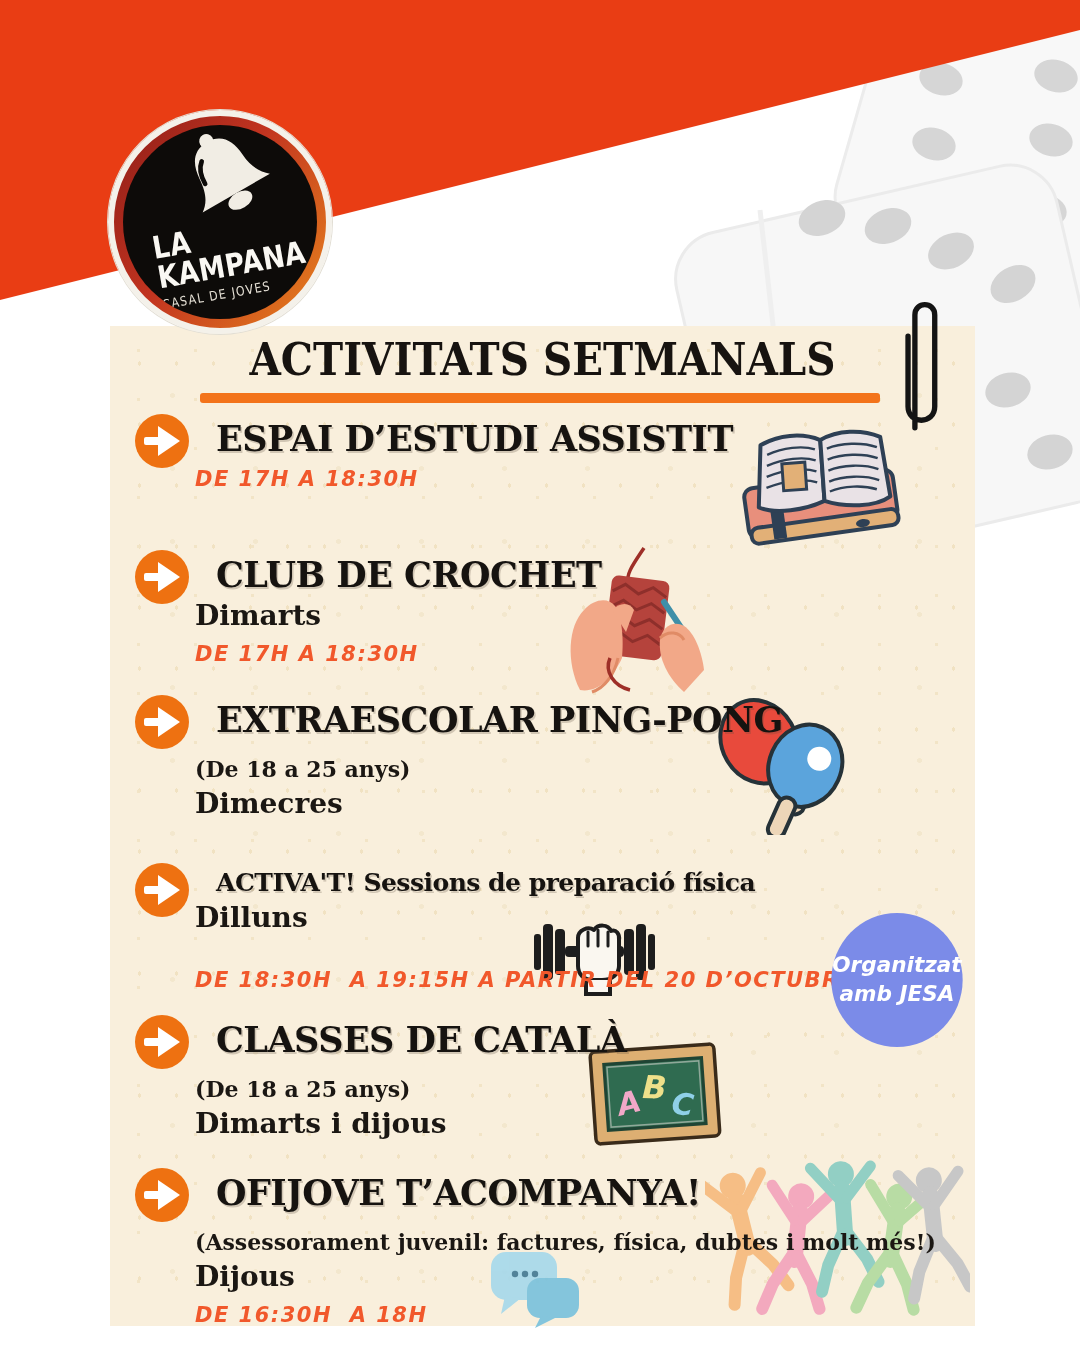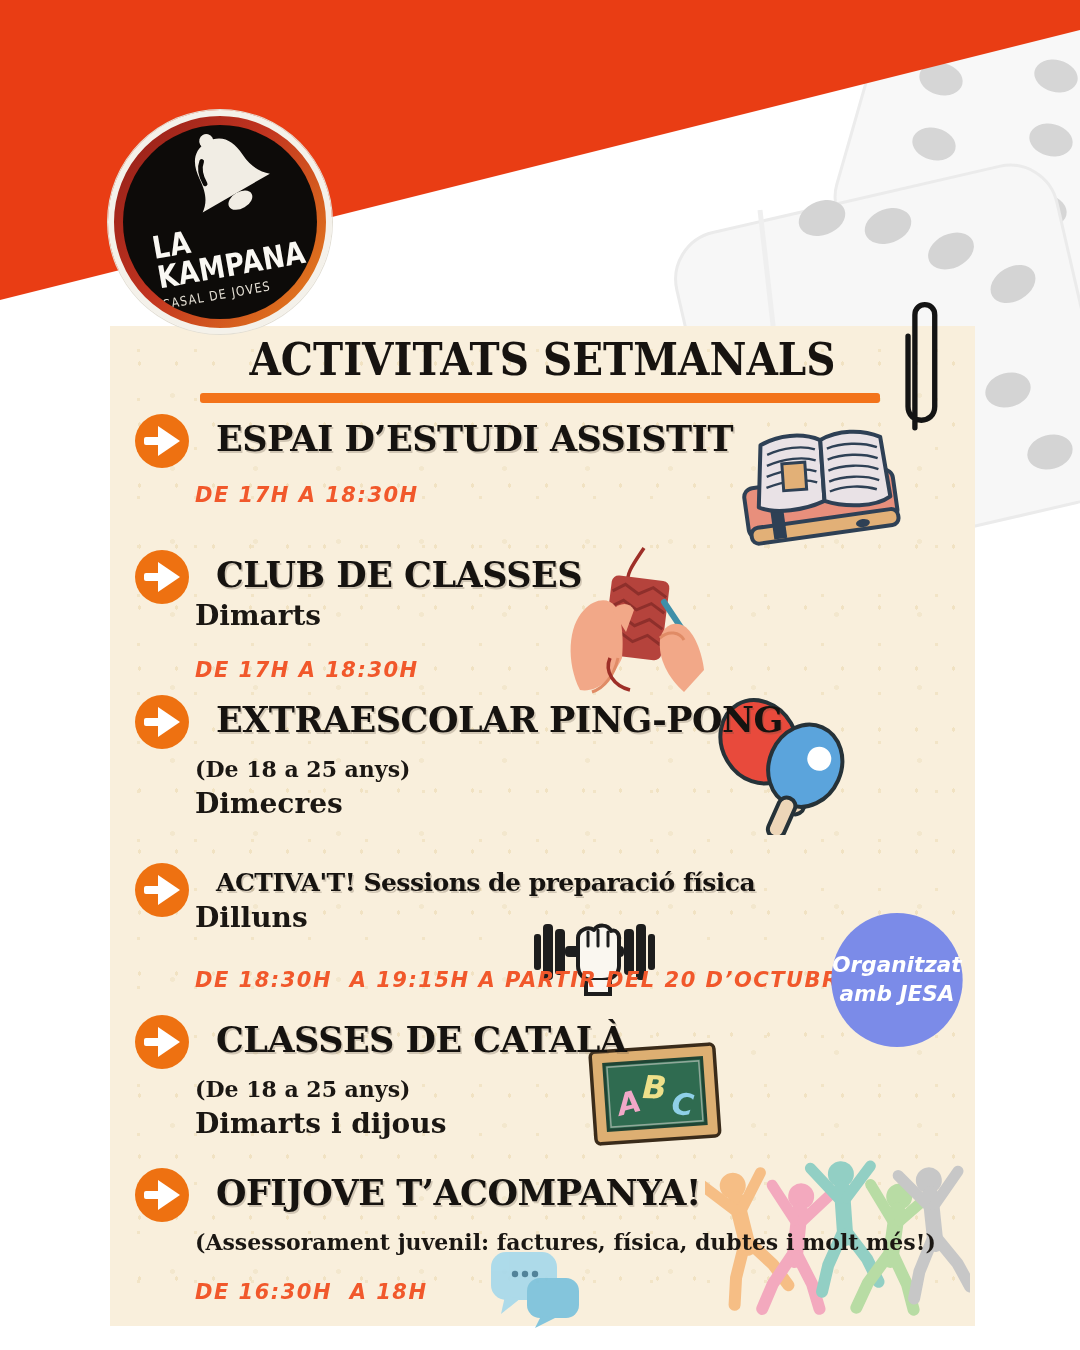--- a/index.html
+++ b/index.html
@@ -42,21 +42,21 @@
   
   .activity{position:absolute;left:25px;width:822px;z-index:2;}
   .bullet{position:absolute;left:0;top:-6px;width:54px;height:54px;}
   .act-text{margin-left:60px;}
   .act-title{font-size:35px;font-weight:bold;color:#161310;line-height:1.1;letter-spacing:-0.5px;
              text-shadow:1.5px 1.5px 0 rgba(90,75,60,0.25);margin-left:21px;}
   .act-title.small{font-size:25px;}
   .act-note{font-size:22px;font-weight:bold;color:#1b1713;line-height:1.25;margin-top:16px;}
   .act-days{font-size:28px;font-weight:bold;color:#1b1713;line-height:1.3;margin-top:3px;}
   .act-time{font-family:"DejaVu Sans","Liberation Sans",sans-serif;font-style:italic;font-weight:bold;
-            font-size:21px;color:#F1582B;letter-spacing:1.5px;margin-top:24px;white-space:pre-wrap;}
+            font-size:21px;color:#F1582B;letter-spacing:1.5px;margin-top:8px;white-space:pre-wrap;}
   .act-time.more-gap{margin-top:32px;}
 
   #act0{top:94px;} #act1{top:230px;} #act2{top:375px;} #act3{top:543px;} #act4{top:695px;} #act5{top:848px;}
 
   
   .illus{position:absolute;z-index:1;}
   #illus-books{left:622px;top:79px;}
   #illus-crochet{left:442px;top:214px;}
   #illus-pingpong{left:590px;top:369px;}
   #illus-dumbbell{left:422px;top:586px;}
@@ -136,21 +136,21 @@
       </div>
     </div>
 
     <div class="activity" id="act1">
       <svg class="bullet" viewBox="0 0 54 54" width="54" height="54">
         <circle cx="27" cy="27" r="27" fill="#EE7111"></circle>
         <rect x="9" y="23" width="17" height="8" rx="2" fill="#ffffff"></rect>
         <path d="M23,12 L45,27 L23,42 Z" fill="#ffffff"></path>
       </svg>
       <div class="act-text">
-        <div class="act-title">CLUB DE CLASSES</div>
+        <div class="act-title">CLUB DE CROCHET</div>
         <div class="act-days">Dimarts</div>
         <div class="act-time">DE 17H A 18:30H</div>
       </div>
     </div>
 
     <div class="activity" id="act2">
       <svg class="bullet" viewBox="0 0 54 54" width="54" height="54">
         <circle cx="27" cy="27" r="27" fill="#EE7111"></circle>
         <rect x="9" y="23" width="17" height="8" rx="2" fill="#ffffff"></rect>
         <path d="M23,12 L45,27 L23,42 Z" fill="#ffffff"></path>
@@ -190,20 +190,21 @@
 
     <div class="activity" id="act5">
       <svg class="bullet" viewBox="0 0 54 54" width="54" height="54">
         <circle cx="27" cy="27" r="27" fill="#EE7111"></circle>
         <rect x="9" y="23" width="17" height="8" rx="2" fill="#ffffff"></rect>
         <path d="M23,12 L45,27 L23,42 Z" fill="#ffffff"></path>
       </svg>
       <div class="act-text">
         <div class="act-title">OFIJOVE T’ACOMPANYA!</div>
         <div class="act-note">(Assessorament juvenil: factures, física, dubtes i molt més!)</div>
+        <div class="act-days">Dijous</div>
         <div class="act-time">DE 16:30H  A 18H</div>
       </div>
     </div>
 
     <svg class="illus" id="illus-books" width="175" height="145" viewBox="0 0 175 145">
       <g transform="rotate(-8 87 100)">
         <rect x="14" y="74" width="150" height="50" rx="9" fill="#E88F7C" stroke="#2E4055" stroke-width="4"></rect>
         <rect x="16" y="114" width="148" height="16" rx="7" fill="#E2B077" stroke="#2E4055" stroke-width="4"></rect>
         <rect x="38" y="72" width="13" height="56" fill="#2E4055"></rect>
         <ellipse cx="128" cy="124" rx="7" ry="4" fill="#2E4055"></ellipse>

